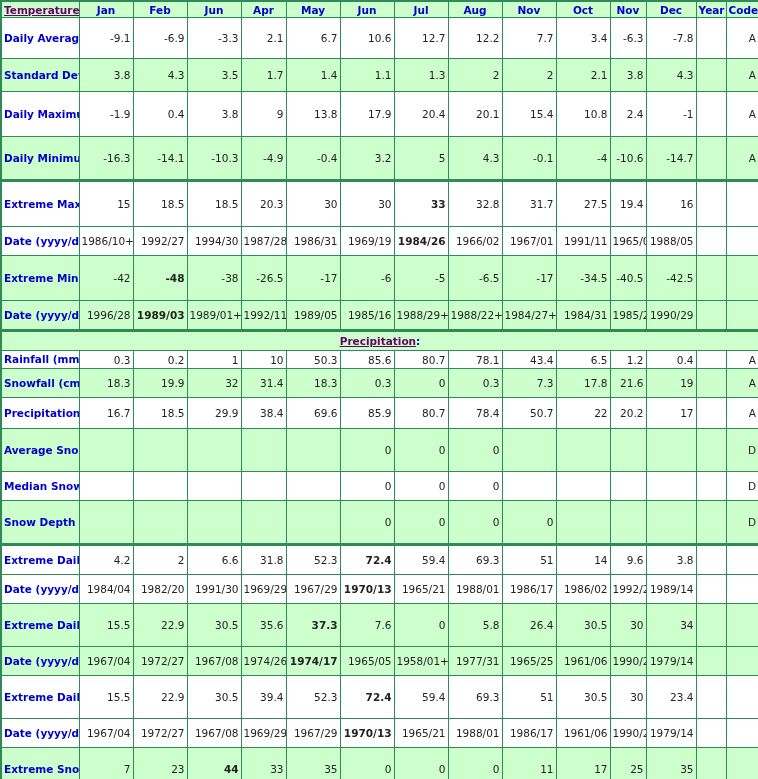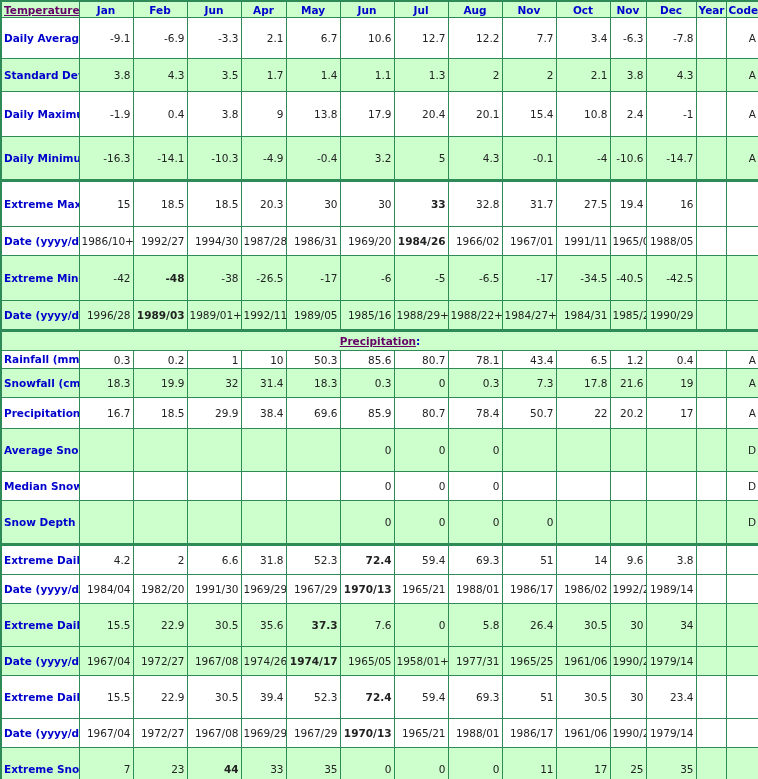--- a/index.html
+++ b/index.html
@@ -182,21 +182,21 @@
         <td class="val"></td>
         <td class="val"></td>
       </tr>
       <tr class="w">
         <td class="lbl" style="height: 28px;">Date (yyyy/dd)</td>
         <td class="val">1986/10+</td>
         <td class="val">1992/27</td>
         <td class="val">1994/30</td>
         <td class="val">1987/28</td>
         <td class="val">1986/31</td>
-        <td class="val">1969/20</td>
+        <td class="val">1969/19</td>
         <td class="val b">1984/26</td>
         <td class="val">1966/02</td>
         <td class="val">1967/01</td>
         <td class="val">1991/11</td>
         <td class="val">1965/01</td>
         <td class="val">1988/05</td>
         <td class="val"></td>
         <td class="val"></td>
       </tr>
       <tr class="g">

